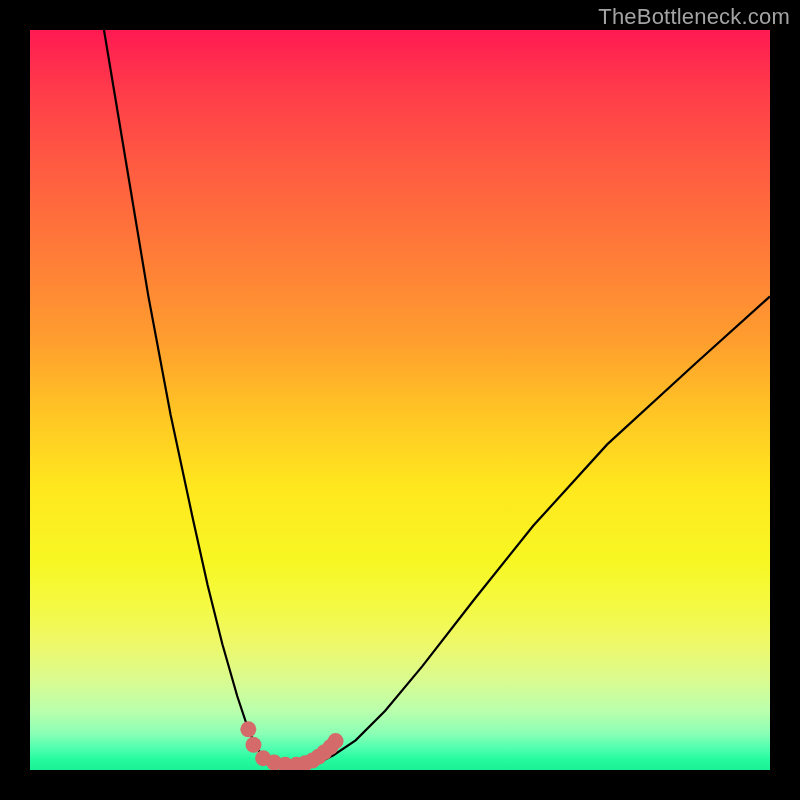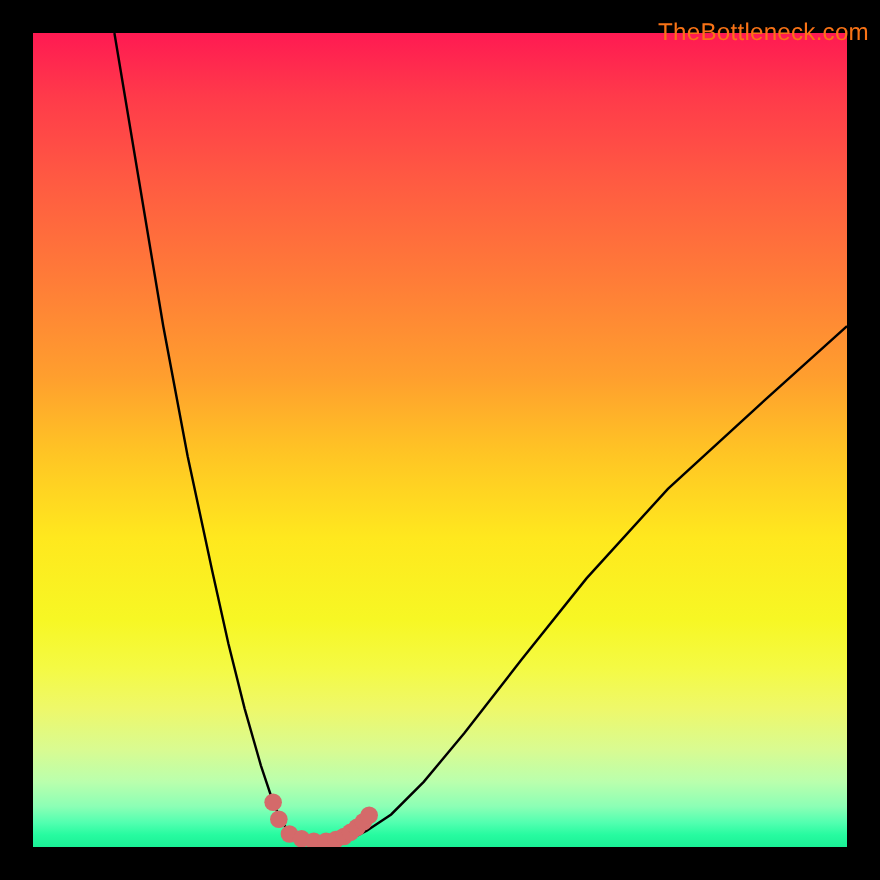--- a/index.html
+++ b/index.html
@@ -55,23 +55,23 @@
   }
   svg.curve {
     position: absolute;
     left: 0;
     top: 0;
     width: 740px;
     height: 740px;
   }
   .watermark {
     position: absolute;
-    top: 16px;
+    top: 4px;
     right: 10px;
-    color: #f97316;
+    color: #a3a3a3;
     font-size: 22px;
     font-weight: 500;
     letter-spacing: 0.2px;
   }
 </style>
 </head>
 <body>
 
 <div class="frame">
 

